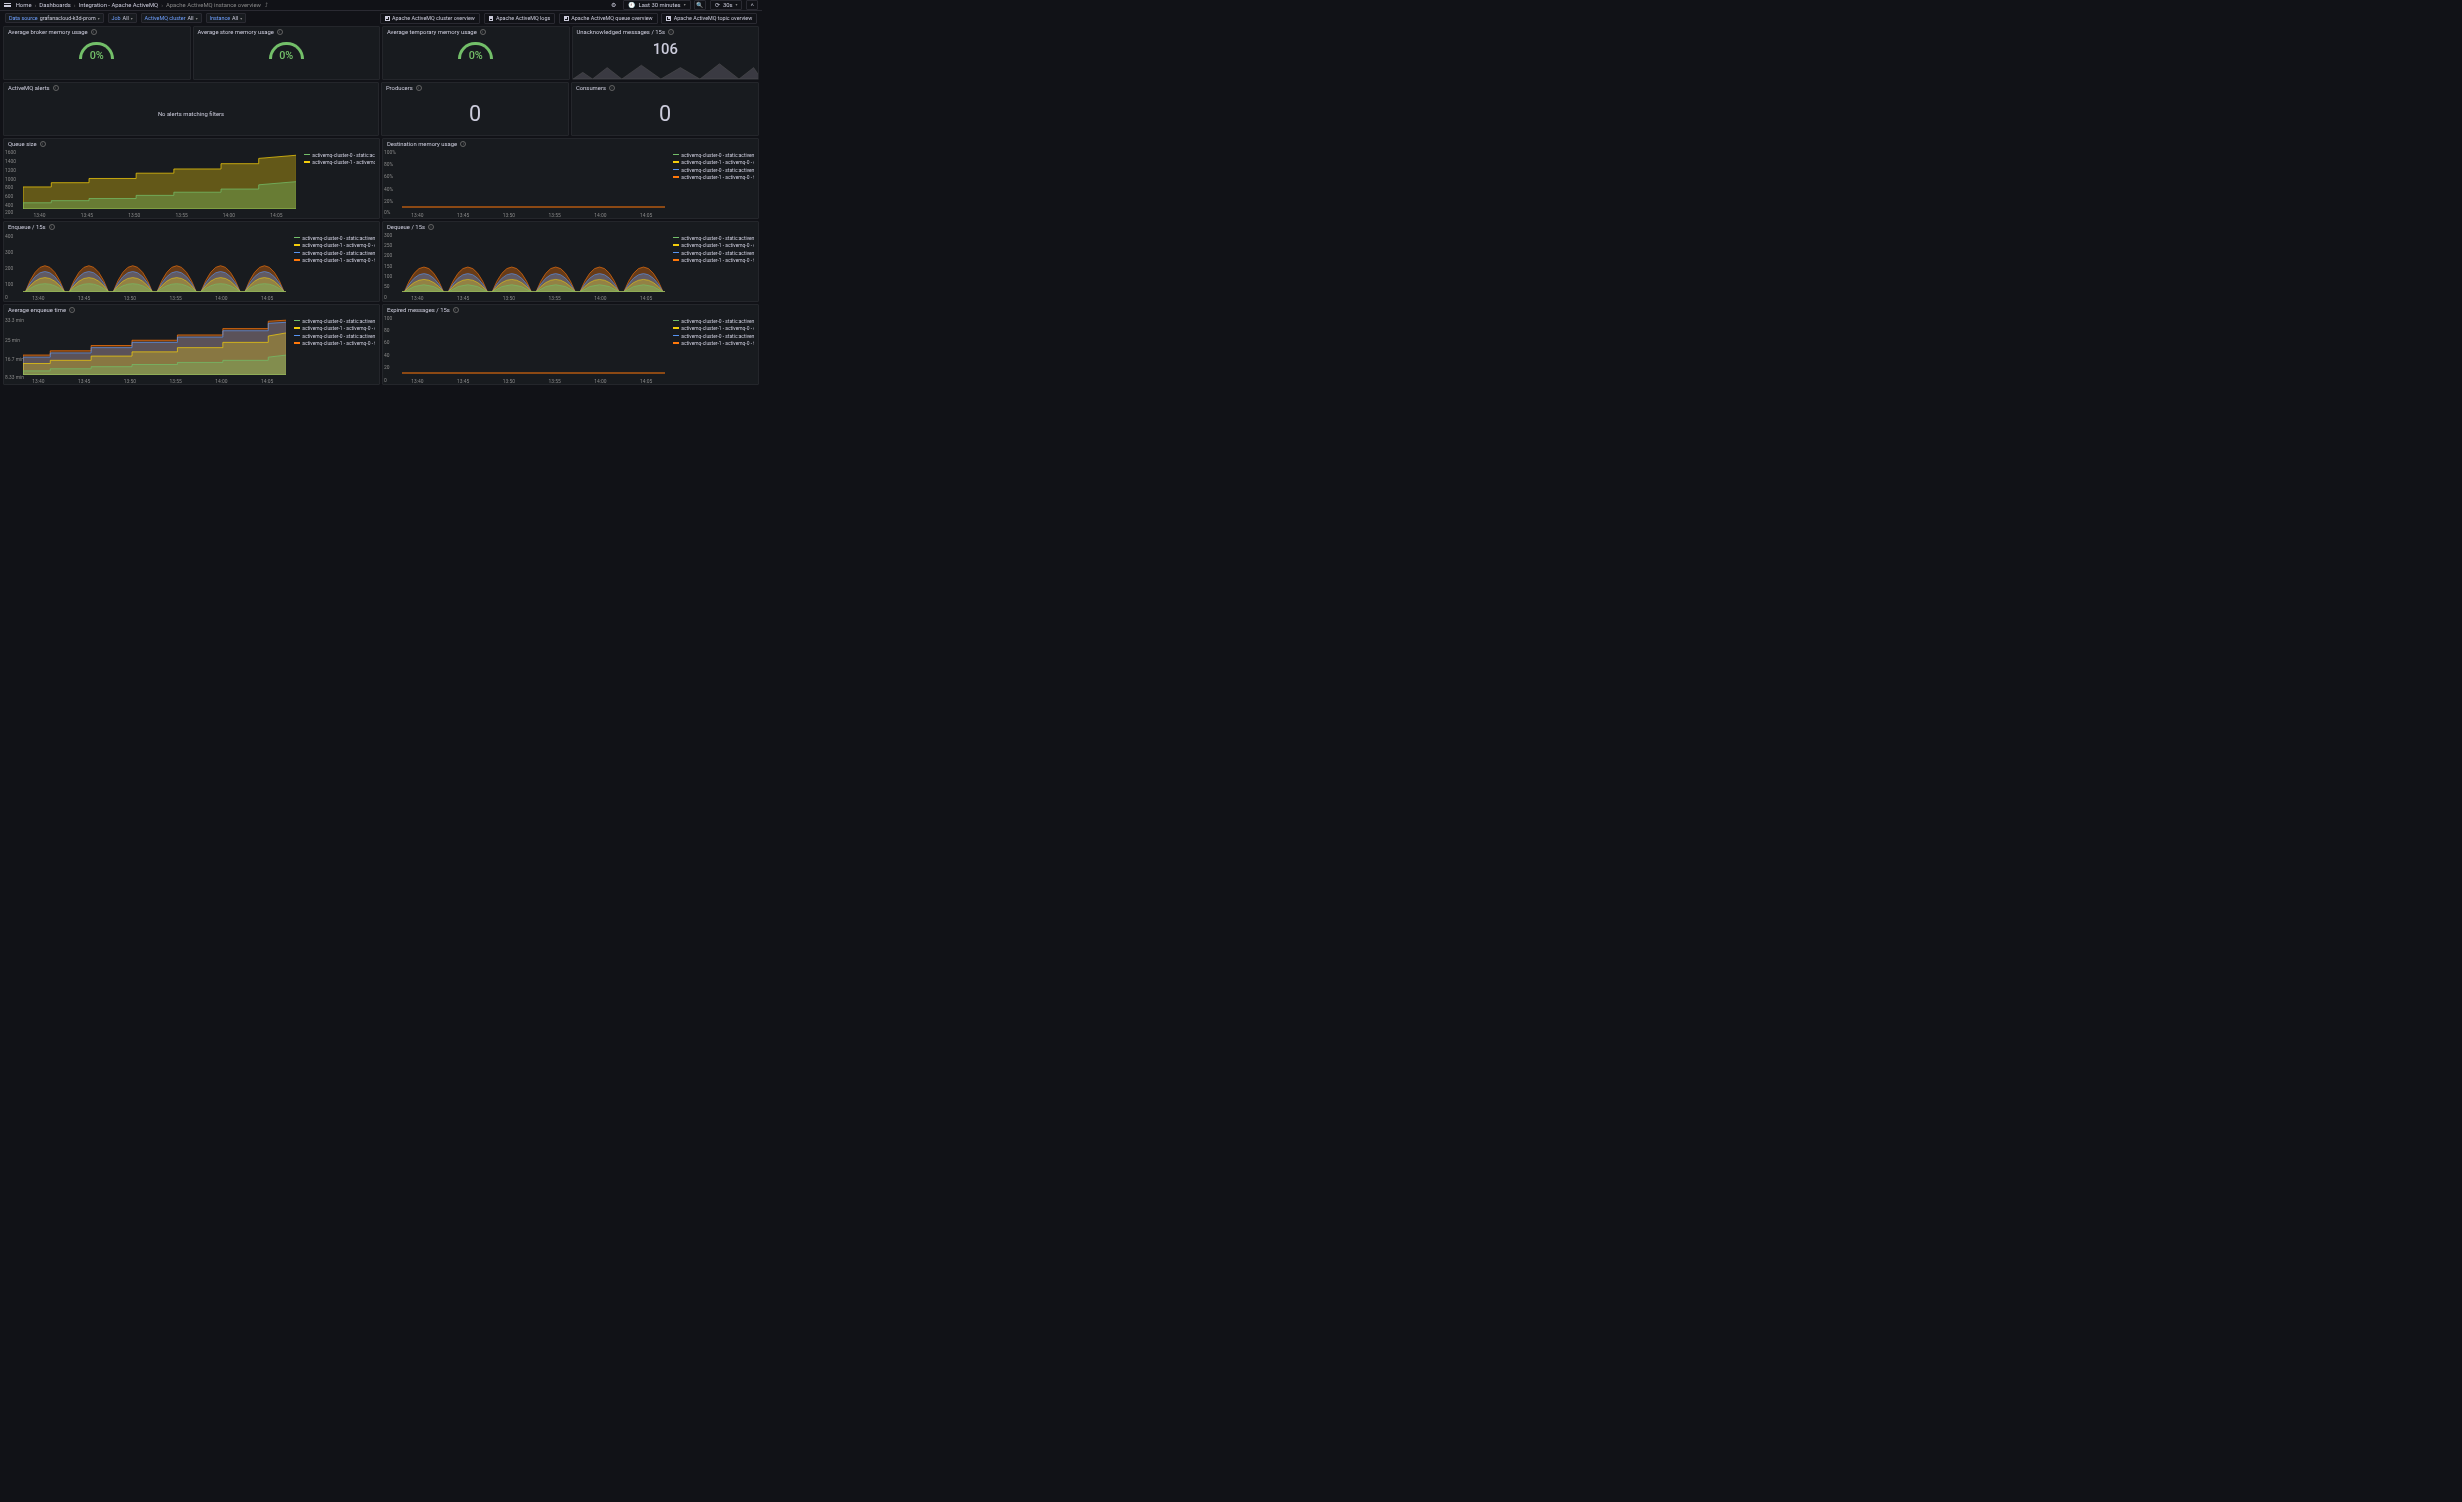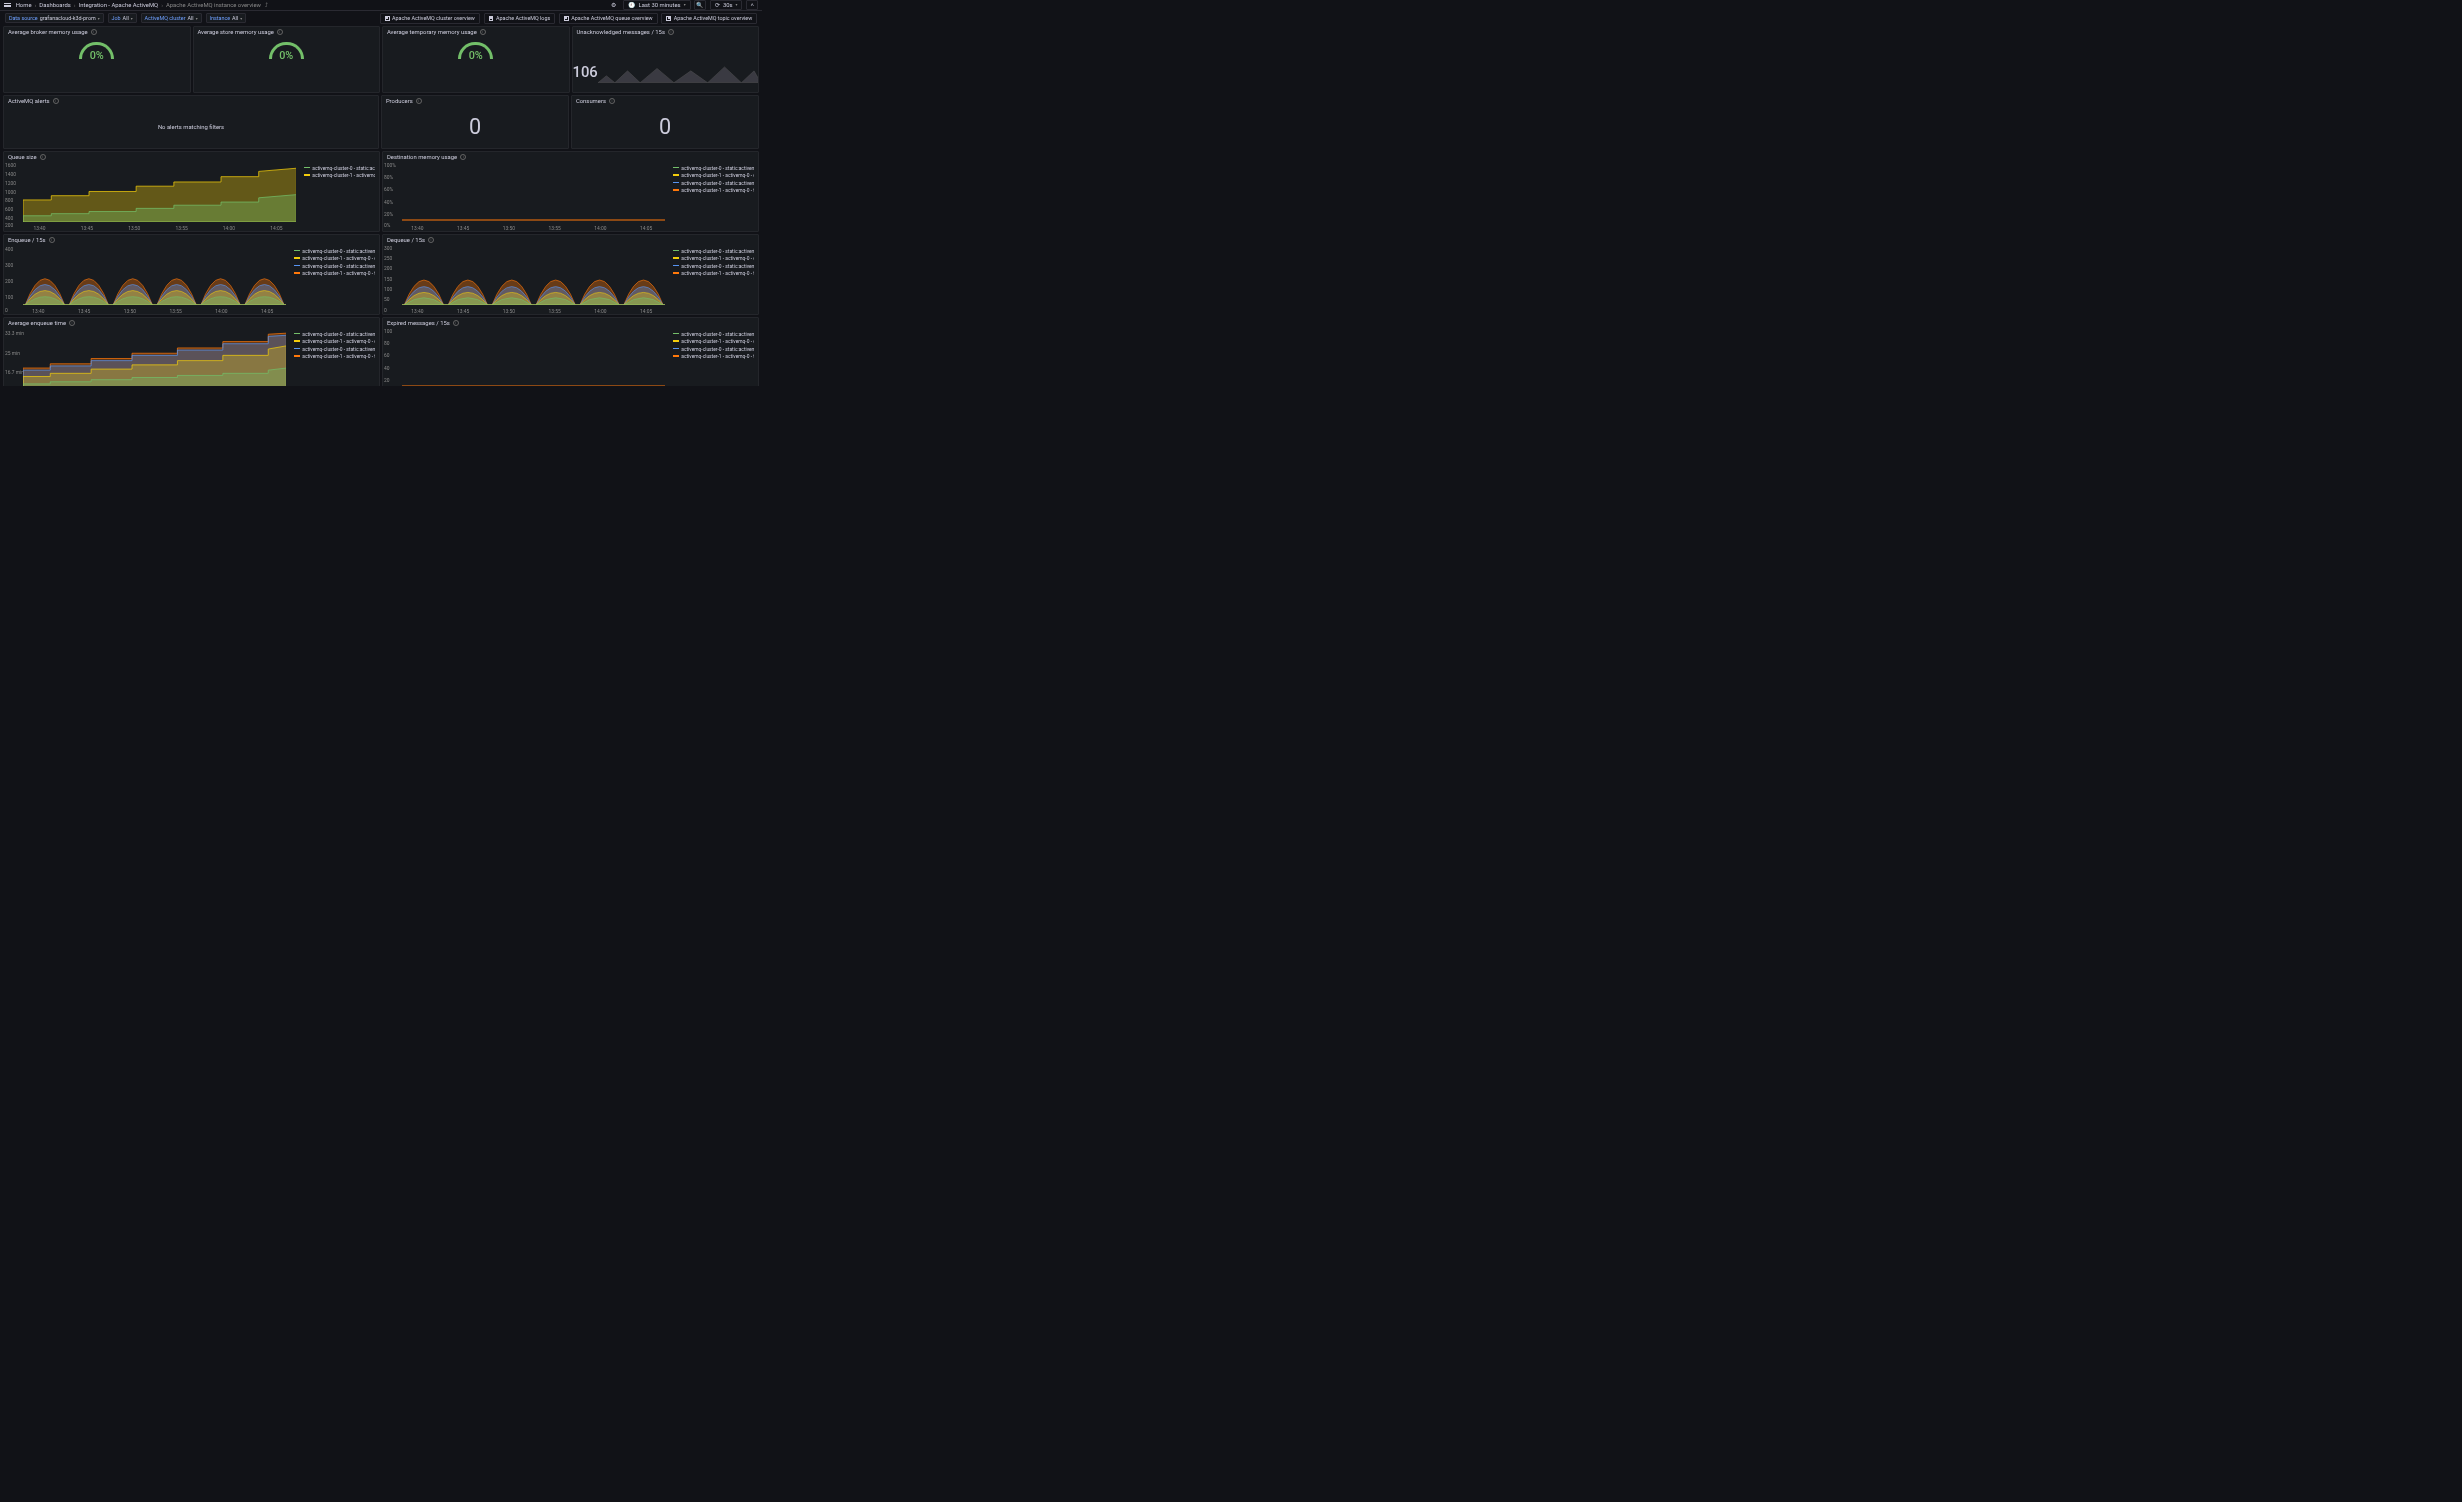--- a/index.html
+++ b/index.html
@@ -34,21 +34,21 @@
 
 .panel { background:#181b1f; border:0.5px solid #24262b; border-radius:1px; position:relative; }
 .panel-h { display:flex; align-items:center; gap:3px; padding:2px 3.9px; font-size:5.9px; color:#ccccdc; }
 .info { width:5.9px; height:5.9px; border:0.5px solid #666; border-radius:50%; display:inline-flex; align-items:center; justify-content:center; font-size:3.9px; color:#666; cursor:pointer; }
 
 .gauge-body { height:27.6px; display:flex; align-items:center; justify-content:center; position:relative; }
 .gauge-arc { width:35px; height:17.7px; border:3px solid #73bf69; border-bottom:none; border-top-left-radius:35px; border-top-right-radius:35px; position:relative; }
 .gauge-val { position:absolute; bottom:-3px; left:0; right:0; text-align:center; font-size:10.8px; font-weight:500; color:#73bf69; }
 
 .bignum { height:42px; display:flex; align-items:center; justify-content:center; font-size:21.7px; font-weight:400; color:#ccccdc; }
-.bignum.spark { flex-direction:row; justify-content:flex-start; padding-top:3px;margin-top:13px; }
+.bignum.spark { flex-direction:column; justify-content:flex-start; padding-top:3px; }
 .sparkline { width:100%; height:21.7px; }
 
 .alerts-body { height:42px; display:flex; align-items:center; justify-content:center; color:#ccccdc; font-size:5.9px; }
 
 .chart { position:relative; }
 .chart-body { display:flex; height:63px; }
 .chart-body.tall { height:69px; }
 .plot { flex:1; position:relative; padding:2px 3.9px 8.9px 18.7px; }
 .plot svg { width:100%; height:100%; display:block; }
 .legend { width:79px; padding:3px 3.9px; font-size:4.9px; display:flex; flex-direction:column; gap:1.5px; }

